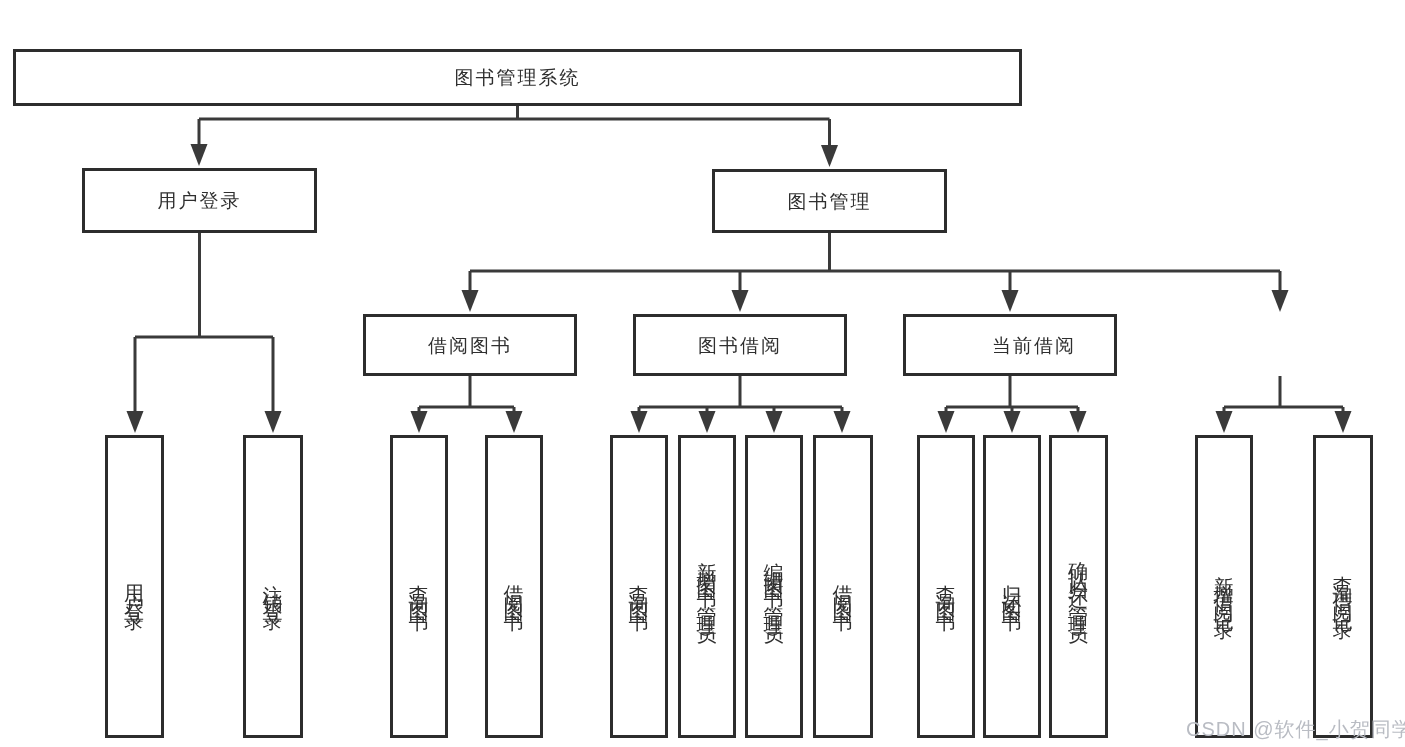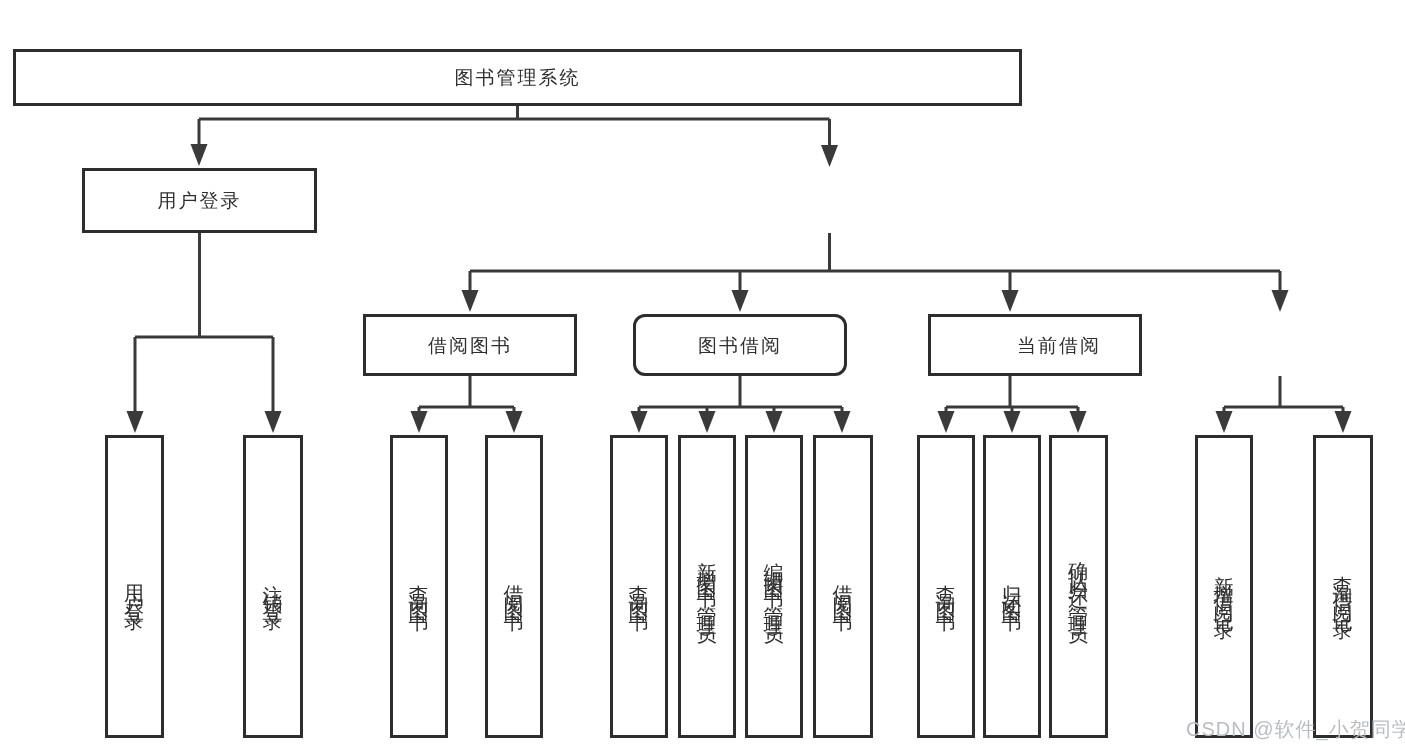--- a/index.html
+++ b/index.html
@@ -90,28 +90,31 @@
     </g>
   </svg>
 
   <div class="node" style="left:13px; top:13px; width:1009px; height:57px;margin-top:36px;">
     <span>图书管理系统</span>
   </div>
 
   <div class="node" style="left:82px; top:168px; width:235px; height:65px;">
     <span>用户登录</span>
   </div>
+  <div class="node" style="left:712px; top:169px; width:235px; height:64px;">
+    <span>图书管理</span>
+  </div>
 
   <div class="node" style="left:363px; top:314px; width:214px; height:62px;">
     <span>借阅图书</span>
   </div>
-  <div class="node" style="left:633px; top:314px; width:214px; height:62px;border-radius:12px;">
+  <div class="node" style="left:633px; top:314px; width:214px; height:62px;">
     <span>图书借阅</span>
   </div>
-  <div class="node" style="left:928px; top:314px; width:214px; height:62px;padding-left:48px;">
+  <div class="node" style="left:903px; top:314px; width:214px; height:62px;padding-left:48px;">
     <span>当前借阅</span>
   </div>
 
   <div class="leaf" style="left:105px; top:435px; width:59px; height:303px;">
     <span>用户登录</span>
   </div>
   <div class="leaf" style="left:243px; top:435px; width:60px; height:303px;">
     <span>注销登录</span>
   </div>
 

